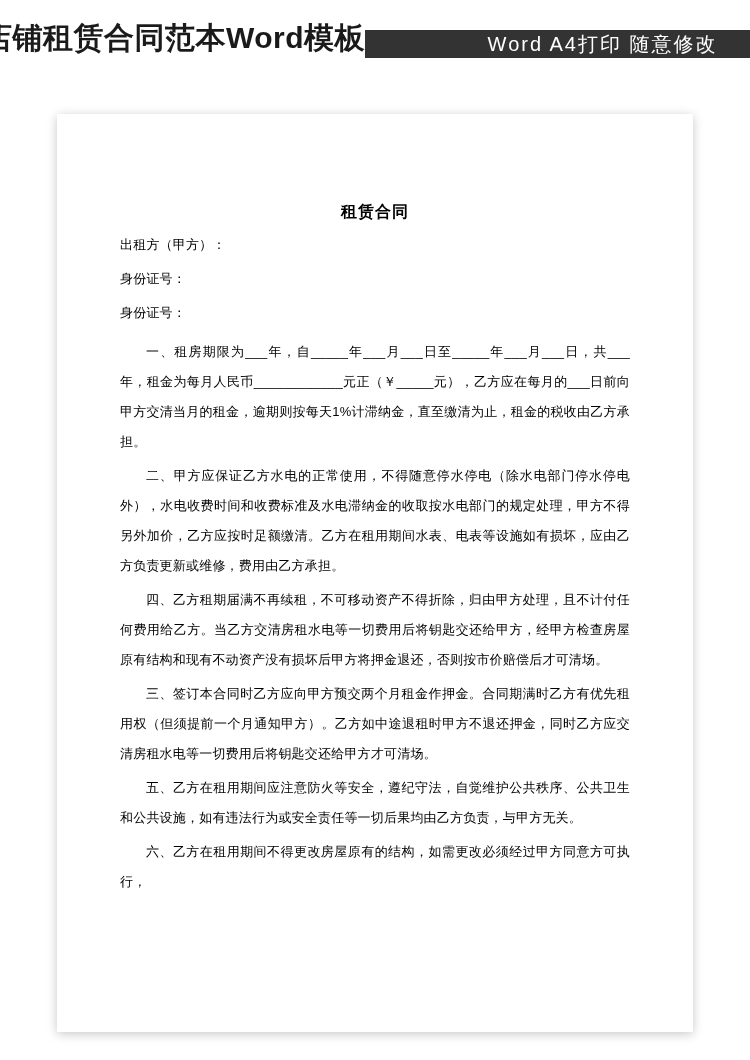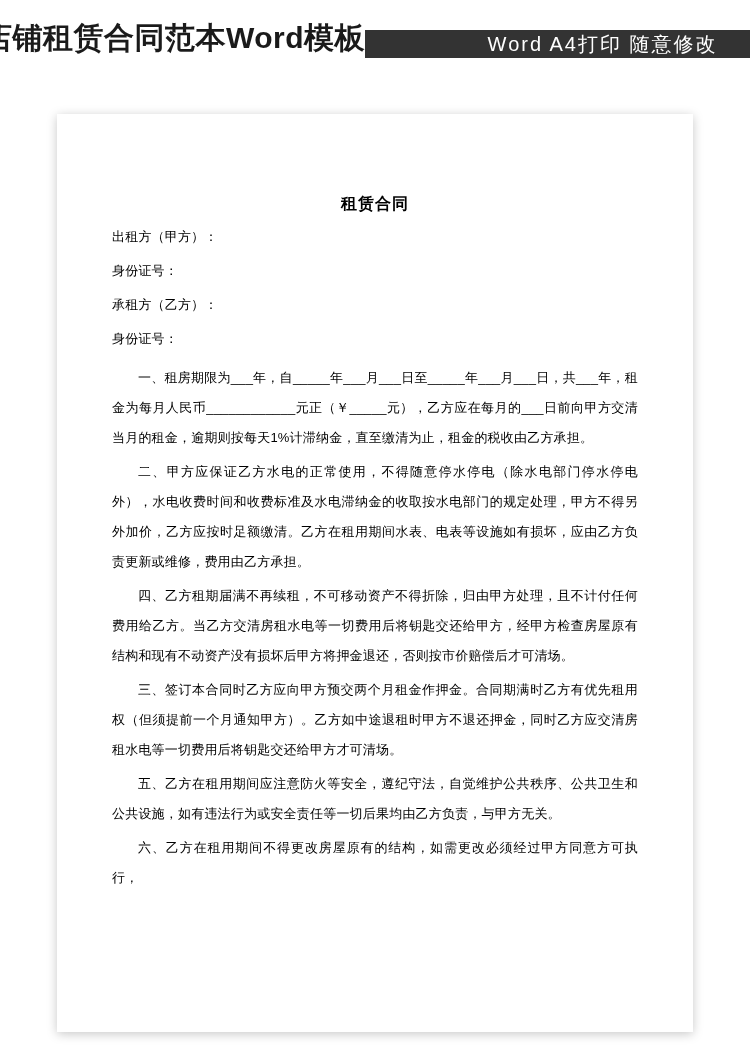--- a/index.html
+++ b/index.html
@@ -104,21 +104,21 @@
     height: 918px;
     background: #ffffff;
     box-shadow: 0 2px 10px rgba(0,0,0,0.22);
   }
   .page-content {
     position: absolute;
     left: 0;
     top: 0;
     width: 636px;
     height: 918px;
-    padding: 0;
+    padding: 8px;
     box-sizing: border-box;
   }
   .doc-title {
     text-align: center;
     font-size: 16px;
     font-weight: bold;
     color: #000000;
     margin-top: 80px;
     letter-spacing: 1px;
   }
@@ -172,21 +172,20 @@
     </div>
   </div>
 </div>
 
 <div class="page-shadow">
   <div class="page-content">
     <div class="doc-title">租赁合同</div>
     <div class="body-wrap">
       <p class="p label">出租方（甲方）：</p>
       <p class="p label">身份证号：</p>
-      <p class="p label">承租方（乙方）：</p>
       <p class="p label">身份证号：</p>
 
       <p class="p indent">一、租房期限为___年，自_____年___月___日至_____年___月___日，共___年，租金为每月人民币____________元正（￥_____元），乙方应在每月的___日前向甲方交清当月的租金，逾期则按每天1%计滞纳金，直至缴清为止，租金的税收由乙方承担。</p>
       <p class="p indent">二、甲方应保证乙方水电的正常使用，不得随意停水停电（除水电部门停水停电外），水电收费时间和收费标准及水电滞纳金的收取按水电部门的规定处理，甲方不得另外加价，乙方应按时足额缴清。乙方在租用期间水表、电表等设施如有损坏，应由乙方负责更新或维修，费用由乙方承担。</p>
       <p class="p indent">四、乙方租期届满不再续租，不可移动资产不得折除，归由甲方处理，且不计付任何费用给乙方。当乙方交清房租水电等一切费用后将钥匙交还给甲方，经甲方检查房屋原有结构和现有不动资产没有损坏后甲方将押金退还，否则按市价赔偿后才可清场。</p>
       <p class="p indent">三、签订本合同时乙方应向甲方预交两个月租金作押金。合同期满时乙方有优先租用权（但须提前一个月通知甲方）。乙方如中途退租时甲方不退还押金，同时乙方应交清房租水电等一切费用后将钥匙交还给甲方才可清场。</p>
       <p class="p indent">五、乙方在租用期间应注意防火等安全，遵纪守法，自觉维护公共秩序、公共卫生和公共设施，如有违法行为或安全责任等一切后果均由乙方负责，与甲方无关。</p>
       <p class="p indent">六、乙方在租用期间不得更改房屋原有的结构，如需更改必须经过甲方同意方可执行，</p>
       <div class="page-bottom-space"></div>
     </div>

